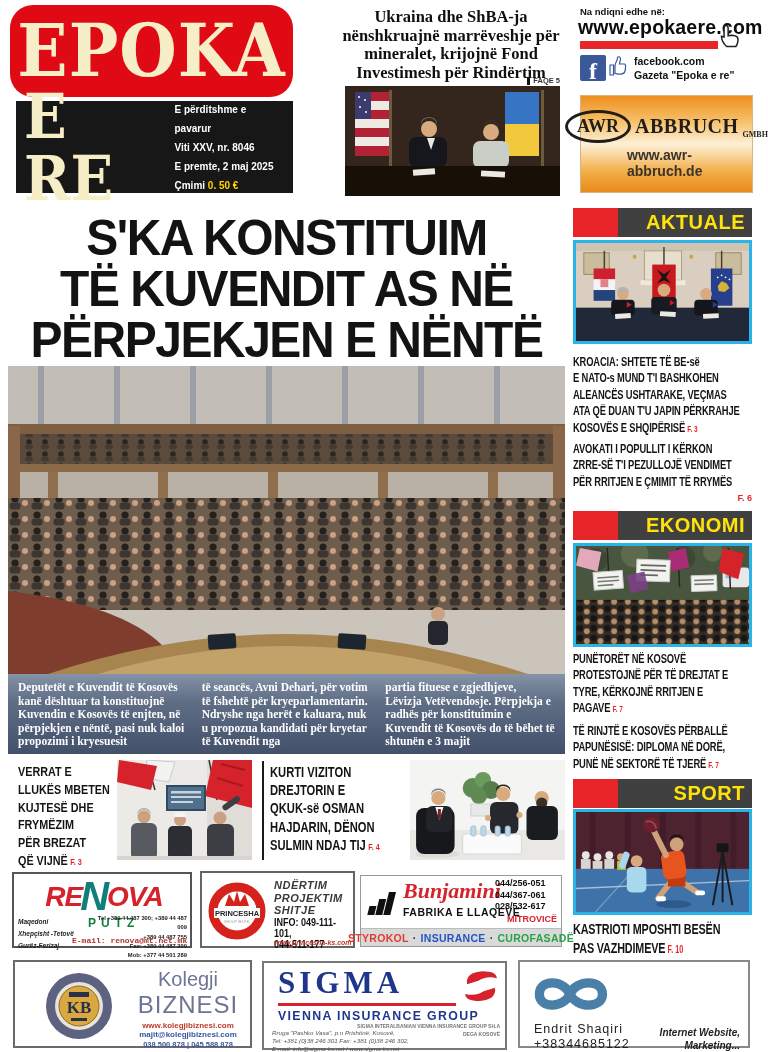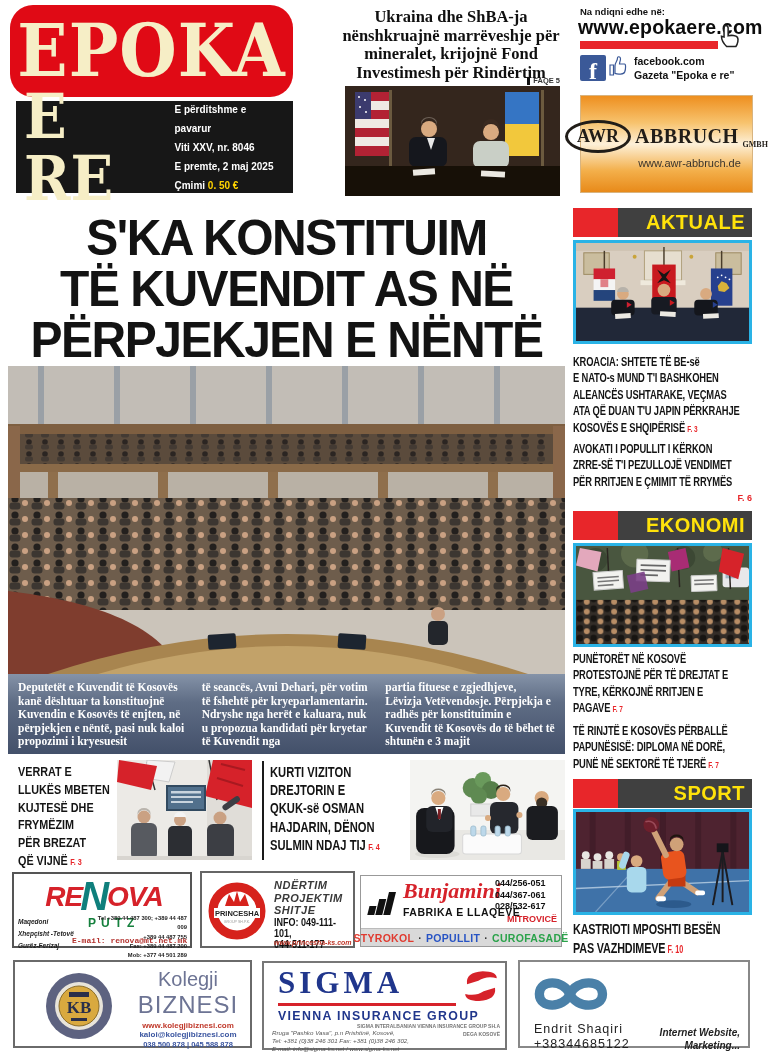--- a/index.html
+++ b/index.html
@@ -40,21 +40,21 @@
   .fb-text{font-size:10.5px;font-weight:bold;line-height:1.3;color:#111;margin-left:4px;}
 
   
   .awr{left:580px;top:95px;width:173px;height:98px;border:1px solid #d8b480;box-sizing:border-box;
        background:linear-gradient(180deg,#ee8f1f 0%,#f7c36e 28%,#fdf0d8 50%,#f3af4a 78%,#e88a1a 100%);
        display:flex;flex-direction:column;align-items:center;justify-content:center;}
   .awr-row{display:flex;align-items:center;gap:4px;font-family:"Liberation Serif",serif;color:#211d18;}
   .awr-ellipse{border:3px solid #211d18;border-radius:50%;padding:3px 9px;font-weight:bold;font-size:18px;}
   .awr-word{font-weight:bold;font-size:20px;letter-spacing:0.5px;}
   .awr-suffix{font-size:8px;font-weight:bold;align-self:flex-end;margin-bottom:4px;}
-  .awr-site{font-size:11px;font-weight:normal;color:#3a342c;margin-top:4px;margin-left:46px;}
+  .awr-site{font-size:14px;font-weight:bold;color:#3a342c;margin-top:4px;margin-left:46px;}
 
   
   .lead-head{left:8px;top:213px;width:557px;text-align:center;font-weight:bold;font-size:48px;
              line-height:1.02;letter-spacing:-1.5px;color:#131313;transform:scaleY(1.04);transform-origin:50% 0;}
   .lead-photo{left:8px;top:366px;width:557px;height:308px;background:#777;}
   .lead-photo svg,.story-photo svg,.sb-photo svg,.flag-photo svg{display:block;width:100%;height:100%;}
   .lead-caption{left:8px;top:674px;width:557px;height:80px;box-sizing:border-box;padding:7px 10px;
                 background:linear-gradient(180deg,#8593a8 0%,#5f6d85 35%,#43506a 100%);
                 display:flex;gap:14px;font-family:"Liberation Serif",serif;font-weight:bold;
                 font-size:11.5px;line-height:1.18;color:#fff;}
@@ -499,40 +499,40 @@
     </svg>
     <div class="abs" style="left:42px;top:2px;font-family:'Liberation Serif',serif;font-style:italic;font-weight:bold;font-size:22px;color:#d6222a;">Bunjamini</div>
     <div class="abs" style="left:42px;top:30px;font-size:10.5px;font-weight:bold;color:#111;letter-spacing:0.5px;">FABRIKA E LLAQEVE</div>
     <div class="abs pre" style="right:4px;top:2px;width:62px;text-align:left;font-size:9px;font-weight:bold;line-height:1.3;color:#111;">044/256-051
 044/367-061
 028/532-617</div>
     <div class="abs" style="right:4px;top:38px;font-size:9px;font-weight:bold;color:#d6222a;">MITROVICË</div>
     <div class="abs" style="left:0;bottom:0;width:100%;height:17px;background:#d9d9d9;border-top:1px solid #bbb;display:flex;align-items:center;justify-content:center;gap:4px;font-size:10.5px;font-weight:bold;letter-spacing:0.3px;">
       <span style="color:#e03a2f;">STYROKOL</span>
       <span style="color:#333;">·</span>
-      <span style="color:#2753c4;">POPULLIT</span>
+      <span style="color:#2753c4;">INSURANCE</span>
       <span style="color:#333;">·</span>
       <span style="color:#2aa24a;">CUROFASADË</span>
     </div>
   </div>
 
   <div class="abs ad b2" style="left:13px;top:960px;width:239px;height:88px;border-color:#6a6a6a;">
     <svg class="abs" style="left:28px;top:8px;" width="72" height="72" viewBox="0 0 72 72">
       <circle cx="36" cy="36" r="33" fill="#5d6280"></circle>
       <circle cx="36" cy="36" r="24" fill="#e8e4da"></circle>
       <circle cx="36" cy="36" r="20" fill="#d9a93f" stroke="#8a6d2a"></circle>
       <rect x="26" y="22" width="20" height="5" fill="#2a2f4a"></rect>
       <text x="36" y="43" text-anchor="middle" font-size="17" font-weight="bold" font-family="Liberation Serif, serif" fill="#2a2f4a">KB</text>
       <rect x="28" y="48" width="16" height="3" fill="#2a2f4a"></rect>
     </svg>
     <div class="abs" style="left:112px;top:6px;width:122px;text-align:center;">
       <div style="font-size:20px;color:#6d7494;">Kolegji</div>
       <div style="font-size:24px;color:#6d7494;letter-spacing:1px;">BIZNESI</div>
       <div style="font-size:8px;font-weight:bold;color:#c0392b;margin-top:2px;">www.kolegjibiznesi.com</div>
-      <div style="font-size:8px;font-weight:bold;color:#3a55a0;">kaloi@kolegjibiznesi.com</div>
+      <div style="font-size:8px;font-weight:bold;color:#3a55a0;">majit@kolegjibiznesi.com</div>
       <div style="font-size:7.5px;font-weight:bold;color:#3a55a0;line-height:1.5;">038 500 878 | 045 588 878</div>
       <div style="font-size:7.5px;font-weight:bold;color:#3a55a0;">044 588 878 | 049 588 878</div>
     </div>
   </div>
 
   <div class="abs ad b2" style="left:262px;top:961px;width:245px;height:89px;border-color:#777;">
     <div class="abs" style="left:14px;top:2px;font-family:'Liberation Serif',serif;font-weight:bold;font-size:31px;color:#20368c;letter-spacing:4px;">SIGMA</div>
     <svg class="abs" style="left:196px;top:4px;" width="42" height="38" viewBox="0 0 48 40">
       <path d="M8,18 Q6,4 26,3 Q42,3 42,11 Q30,8 21,14 Z" fill="#d6222a"></path>
       <path d="M40,22 Q42,36 22,37 Q6,37 6,29 Q18,32 27,26 Z" fill="#d6222a"></path>

